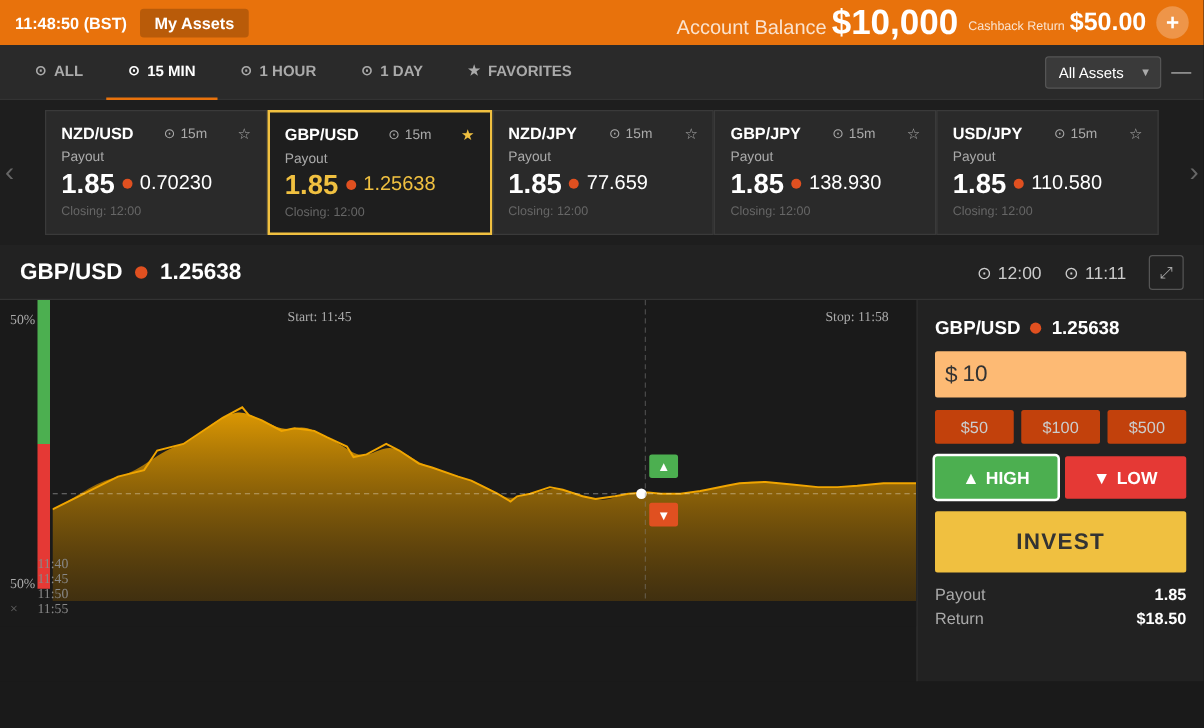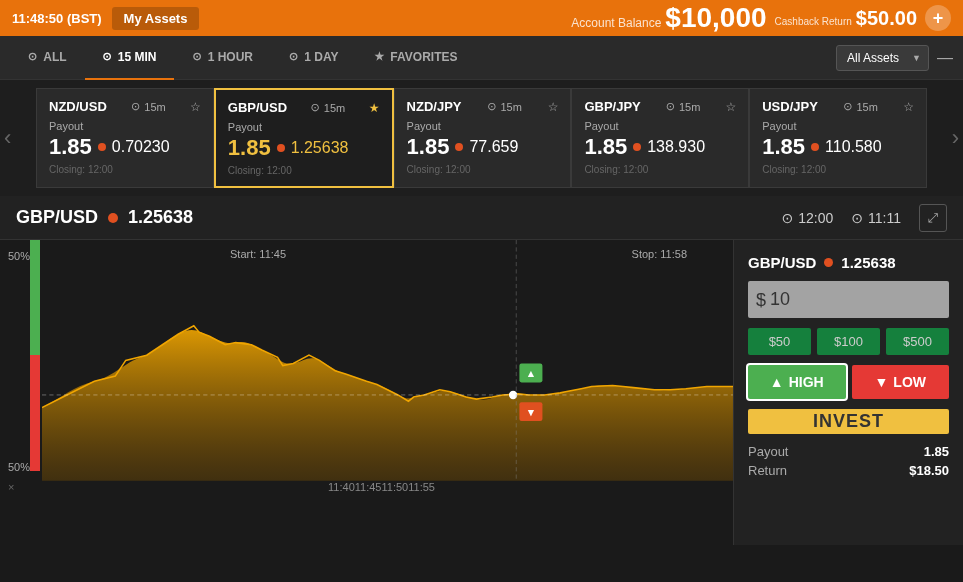--- a/index.html
+++ b/index.html
@@ -5,21 +5,21 @@
     * { margin: 0; padding: 0; box-sizing: border-box; }
     body { width: 963px; height: 582px; background: #1a1a1a; font-family: Arial, sans-serif; overflow: hidden; color: #fff; }
 
     
     .top-bar { background: #e8720c; height: 36px; display: flex; align-items: center; justify-content: space-between; padding: 0 12px; }
     .top-bar-left { display: flex; align-items: center; gap: 10px; }
     .top-bar-time { font-size: 13px; font-weight: bold; color: #fff; }
     .top-bar-account { background: rgba(0,0,0,0.2); padding: 4px 12px; border-radius: 3px; font-size: 13px; font-weight: bold; cursor: pointer; }
     .top-bar-right { display: flex; align-items: center; gap: 8px; }
     .balance-block { display: flex; align-items: baseline; gap: 4px; }
-    .balance-label { font-size: 12px; color: rgba(255,255,255,0.8); }
+    .balance-label { font-size: 16px; color: rgba(255,255,255,0.8); }
     .balance-value { font-size: 28px; font-weight: bold; color: #fff; }
     .cashback-label { font-size: 10px; color: rgba(255,255,255,0.8); }
     .cashback-value { font-size: 20px; font-weight: bold; color: #fff; }
     .plus-btn { background: rgba(255,255,255,0.25); width: 26px; height: 26px; border-radius: 50%; display: flex; align-items: center; justify-content: center; font-size: 18px; cursor: pointer; font-weight: bold; }
 
     
     .tabs-bar { background: #2a2a2a; height: 44px; display: flex; align-items: center; padding: 0 10px; gap: 0; border-bottom: 1px solid #333; }
     .tab { padding: 0 18px; height: 44px; display: flex; align-items: center; gap: 6px; font-size: 12px; font-weight: bold; color: #aaa; cursor: pointer; border-bottom: 2px solid transparent; }
     .tab.active { color: #fff; border-bottom: 2px solid #e8720c; }
     .tab-icon { font-size: 11px; }
@@ -58,44 +58,44 @@
     
     .asset-header { background: #222; height: 44px; display: flex; align-items: center; padding: 0 16px; gap: 10px; border-bottom: 1px solid #333; }
     .asset-header-pair { font-size: 18px; font-weight: bold; color: #fff; }
     .asset-header-dot { width: 10px; height: 10px; border-radius: 50%; background: #e05020; }
     .asset-header-price { font-size: 18px; font-weight: bold; color: #fff; }
     .asset-header-right { margin-left: auto; display: flex; align-items: center; gap: 18px; }
     .asset-header-time { display: flex; align-items: center; gap: 5px; font-size: 14px; color: #ccc; }
     .expand-btn { width: 28px; height: 28px; border: 1px solid #555; border-radius: 3px; display: flex; align-items: center; justify-content: center; cursor: pointer; color: #aaa; font-size: 13px; }
 
     
-    .chart-canvas-wrap { position: relative; height: 261px; background: #1a1a1a; }
+    .chart-canvas-wrap { position: relative; height: 261px; background: #1a1a1a; font-family: Liberation Serif, serif; }
     .chart-pct-left { position: absolute; left: 8px; top: 10px; font-size: 11px; color: #aaa; }
     .chart-pct-bottom { position: absolute; left: 8px; bottom: 28px; font-size: 11px; color: #aaa; }
     .chart-x-icon { position: absolute; left: 8px; bottom: 8px; font-size: 11px; color: #666; }
     .chart-start-label { position: absolute; top: 8px; left: 230px; font-size: 11px; color: #aaa; }
-    .chart-stop-label { position: absolute; top: 8px; right: 46px; font-size: 11px; color: #aaa; }
-    .chart-x-axis { position: absolute; bottom: 8px; left: 30px; right: 0; display: flex; justify-content: center; font-size: 11px; color: #888; }
+    .chart-stop-label { position: absolute; top: 8px; right: 22px; font-size: 11px; color: #aaa; }
+    .chart-x-axis { position: absolute; bottom: 8px; left: 30px; right: 0; display: flex; justify-content: flex-end; font-size: 11px; color: #888; flex-direction: column; }
 
     
     .right-panel { width: 230px; background: #222; border-left: 1px solid #333; padding: 14px; display: flex; flex-direction: column; gap: 10px; }
     .rp-header { display: flex; align-items: center; gap: 8px; }
     .rp-pair { font-size: 15px; font-weight: bold; color: #fff; }
     .rp-dot { width: 9px; height: 9px; border-radius: 50%; background: #e05020; }
     .rp-price { font-size: 15px; font-weight: bold; color: #fff; }
     .rp-input-wrap { position: relative; }
-    .rp-input { width: 100%; background: #a3a3a3; color: #333; border: none; padding: 8px 28px; font-size: 18px; border-radius: 2px; outline: none; }
+    .rp-input { width: 100%; background: #fdba74; color: #333; border: none; padding: 8px 28px; font-size: 18px; border-radius: 2px; outline: none; }
     .rp-dollar { position: absolute; left: 8px; top: 50%; transform: translateY(-50%); font-size: 18px; color: #333; }
     .rp-input-inner { padding-left: 22px; }
     .rp-quick-btns { display: flex; gap: 6px; }
-    .rp-quick-btn { flex: 1; background: #15803d; border: none; color: #ccc; padding: 6px 0; font-size: 13px; cursor: pointer; border-radius: 2px; }
+    .rp-quick-btn { flex: 1; background: #c2410c; border: none; color: #ccc; padding: 6px 0; font-size: 13px; cursor: pointer; border-radius: 2px; }
     .rp-direction-btns { display: flex; gap: 6px; }
     .rp-high-btn { flex: 1; background: #4caf50; border: none; color: #fff; padding: 9px 0; font-size: 14px; font-weight: bold; cursor: pointer; border-radius: 2px; display: flex; align-items: center; justify-content: center; gap: 5px; }
     .rp-low-btn { flex: 1; background: #e53935; border: none; color: #fff; padding: 9px 0; font-size: 14px; font-weight: bold; cursor: pointer; border-radius: 2px; display: flex; align-items: center; justify-content: center; gap: 5px; }
-    .rp-invest-btn { width: 100%; background: #f0c040; border: none; color: #333; padding: 2px 0; font-size: 18px; font-weight: bold; cursor: pointer; border-radius: 2px; letter-spacing: 1px; }
+    .rp-invest-btn { width: 100%; background: #f0c040; border: none; color: #333; padding: 14px 0; font-size: 18px; font-weight: bold; cursor: pointer; border-radius: 2px; letter-spacing: 1px; }
     .rp-stats { display: flex; flex-direction: column; gap: 4px; }
     .rp-stat-row { display: flex; justify-content: space-between; font-size: 13px; }
     .rp-stat-label { color: #aaa; }
     .rp-stat-value { color: #fff; font-weight: bold; }
 
     
     .rp-high-btn.selected { box-shadow: 0 0 0 2px #fff; }
   </style>
 </head>
 <body>

